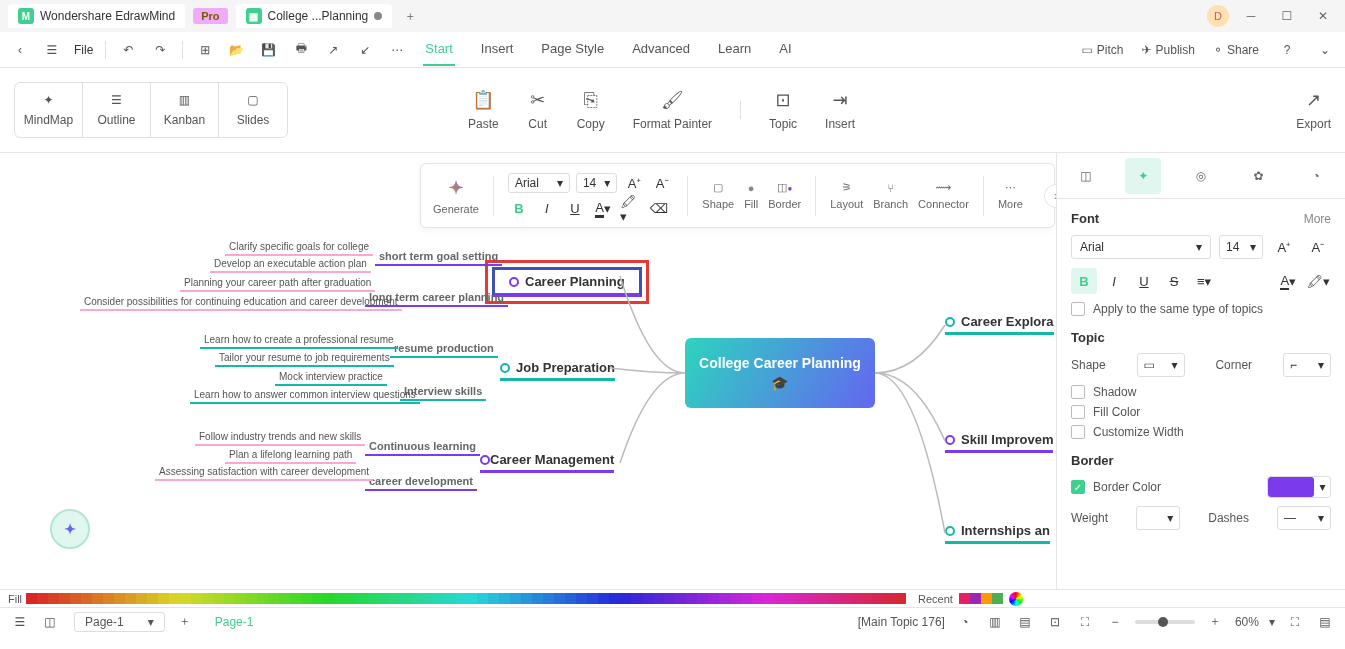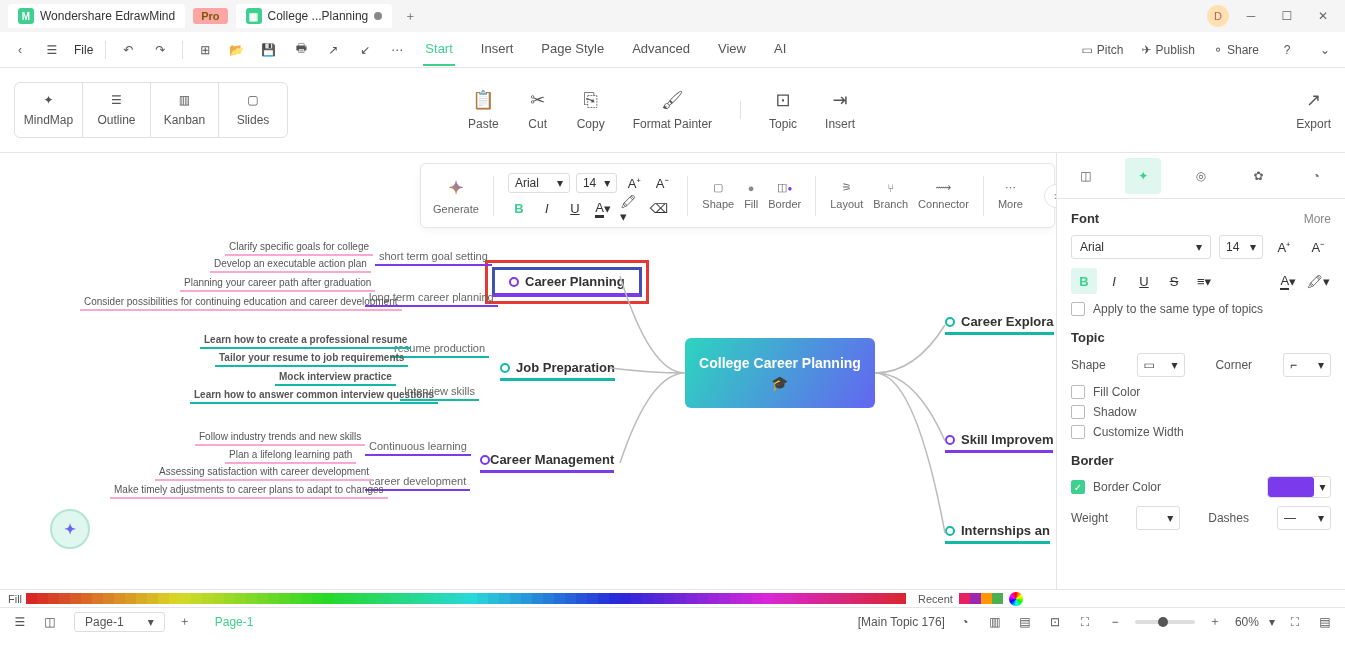--- a/index.html
+++ b/index.html
@@ -1,21 +1,21 @@
 <!DOCTYPE html>
 <html><head>
 <meta charset="utf-8">
 <style>
 * { box-sizing: border-box; margin: 0; padding: 0; font-family: Arial, sans-serif; }
 body { width: 1345px; height: 649px; background: #fff; overflow: hidden; font-size: 12px; color: #333; }
 
 .titlebar { height: 32px; display: flex; align-items: center; background: #f5f5f5; padding: 0 8px; gap: 8px; }
 .app-tab { display: flex; align-items: center; gap: 6px; padding: 4px 10px; background: #fff; border-radius: 4px 4px 0 0; font-size: 12px; }
 .app-icon { width: 16px; height: 16px; background: #3fcf8e; border-radius: 3px; display: inline-flex; align-items: center; justify-content: center; color: #fff; font-weight: bold; font-size: 10px; }
-.pro-badge { background: #fca5a5; color: #7a5c00; padding: 2px 8px; border-radius: 3px; font-size: 11px; font-weight: bold; }
+.pro-badge { background: #f0abfc; color: #7a5c00; padding: 2px 8px; border-radius: 3px; font-size: 11px; font-weight: bold; }
 .tab-dot { width: 8px; height: 8px; background: #888; border-radius: 50%; }
 .tab-add { width: 20px; height: 20px; display: flex; align-items: center; justify-content: center; color: #666; cursor: pointer; }
 .win-controls { margin-left: auto; display: flex; gap: 8px; align-items: center; }
 .user-avatar { width: 22px; height: 22px; border-radius: 50%; background: #ffe0b2; display: flex; align-items: center; justify-content: center; font-size: 11px; color: #a66; }
 .win-btn { width: 28px; height: 28px; display: flex; align-items: center; justify-content: center; color: #666; cursor: pointer; }
 
 .menubar { height: 36px; display: flex; align-items: center; padding: 0 10px; gap: 12px; border-bottom: 1px solid #e5e5e5; }
 .menu-ico { width: 20px; height: 20px; display: flex; align-items: center; justify-content: center; color: #555; cursor: pointer; }
 .menu-sep { width: 1px; height: 18px; background: #e0e0e0; }
 .menu-tabs { display: flex; gap: 24px; margin-left: 4px; }
@@ -48,23 +48,23 @@
 
 .node-central { position: absolute; left: 685px; top: 185px; width: 190px; height: 70px; background: linear-gradient(120deg,#2dd4bf,#6366f1); border-radius: 6px; display: flex; flex-direction: column; align-items: center; justify-content: center; color: #fff; font-size: 14px; font-weight: bold; gap: 4px; }
 .node { position: absolute; font-size: 13px; color: #333; }
 .node-selected { border: 3px solid #e53935; padding: 4px; }
 .node-inner-selected { border: 3px solid #3f51b5; padding: 4px 14px; display: flex; align-items: center; gap: 6px; text-align: center; }
 .dot { width: 10px; height: 10px; border: 2px solid; border-radius: 50%; background: #fff; }
 .dot-purple { border-color: #7c3aed; }
 .dot-teal { border-color: #14b8a6; }
 .node-underline { border-bottom: 3px solid; padding-bottom: 3px; }
 .sub { position: absolute; font-size: 11px; color: #666; }
-.sub-line { border-bottom: 2px solid; padding: 0 4px 2px; }
+.sub-line { border-bottom: 2px solid; padding: 0 4px 2px; font-weight: bold; }
 .leaf { position: absolute; font-size: 10px; color: #555; text-align: right; border-bottom: 2px solid #f9a8d4; padding: 0 4px 2px; }
-.leaf-teal { border-bottom-color: #14b8a6; font-weight: bold; }
+.leaf-teal { border-bottom-color: #14b8a6; }
 
 .sidebar { width: 289px; border-left: 1px solid #e5e5e5; background: #fff; display: flex; flex-direction: column; }
 .sb-tabs { height: 46px; display: flex; align-items: center; justify-content: space-around; border-bottom: 1px solid #e5e5e5; }
 .sb-tab { width: 36px; height: 36px; display: flex; align-items: center; justify-content: center; color: #666; cursor: pointer; border-radius: 4px; }
 .sb-tab.active { background: #e0f7ef; color: #3fcf8e; }
 .sb-content { padding: 12px 14px; overflow: auto; flex: 1; }
 .sb-header { display: flex; justify-content: space-between; align-items: center; margin-bottom: 8px; }
 .sb-header h4 { font-size: 13px; font-weight: bold; }
 .sb-more { font-size: 12px; color: #888; cursor: pointer; }
 .sb-row { display: flex; gap: 8px; align-items: center; margin-bottom: 8px; }
@@ -134,21 +134,21 @@
   <div class="menu-ico">💾</div>
   <div class="menu-ico">🖶</div>
   <div class="menu-ico">↗</div>
   <div class="menu-ico">↙</div>
   <div class="menu-ico">⋯</div>
   <div class="menu-tabs">
     <div class="menu-tab active">Start</div>
     <div class="menu-tab">Insert</div>
     <div class="menu-tab">Page Style</div>
     <div class="menu-tab">Advanced</div>
-    <div class="menu-tab">View</div>
+    <div class="menu-tab">Learn</div>
     <div class="menu-tab">AI</div>
   </div>
   <div class="menu-right">
     <div class="menu-action">
         <span>▭</span>
         <span>Pitch</span>
       </div>
     <div class="menu-action">
         <span>✈</span>
         <span>Publish</span>
@@ -335,21 +335,20 @@
     <div class="leaf" style="left:210px;top:105px">Develop an executable action plan</div>
     <div class="leaf" style="left:180px;top:124px">Planning your career path after graduation</div>
     <div class="leaf" style="left:80px;top:143px">Consider possibilities for continuing education and career development</div>
     <div class="leaf leaf-teal" style="left:200px;top:181px">Learn how to create a professional resume</div>
     <div class="leaf leaf-teal" style="left:215px;top:199px">Tailor your resume to job requirements</div>
     <div class="leaf leaf-teal" style="left:275px;top:218px">Mock interview practice</div>
     <div class="leaf leaf-teal" style="left:190px;top:236px">Learn how to answer common interview questions</div>
     <div class="leaf" style="left:195px;top:278px">Follow industry trends and new skills</div>
     <div class="leaf" style="left:225px;top:296px">Plan a lifelong learning path</div>
     <div class="leaf" style="left:155px;top:313px">Assessing satisfaction with career development</div>
-    <div class="leaf" style="left:110px;top:331px">Make timely adjustments to career plans to adapt to changes</div>
 
     <svg class="connector" style="left:610px;top:115px;width:80px;height:200px">
         <path d="M75 105 Q40 105 10 8 M75 105 Q40 105 0 100 M75 105 Q40 105 10 195" stroke="#bbb" fill="none" stroke-width="1.5"></path>
       </svg>
     <svg class="connector" style="left:875px;top:170px;width:80px;height:220px">
         <path d="M0 50 Q40 50 70 2 M0 50 Q40 50 70 118 M0 50 Q40 50 70 210" stroke="#bbb" fill="none" stroke-width="1.5"></path>
       </svg>
 
     <div class="fab">
         <span>✦</span>
@@ -404,25 +403,25 @@
             <span>▾</span>
           </div>
         <span class="sb-label">Corner</span>
         <div class="sb-mini" style="width:48px">
             <span>⌐</span>
             <span>▾</span>
           </div>
       </div>
       <div class="sb-check">
           <span class="sb-check-box"></span>
-          <span>Fill Color</span>
+          <span>Shadow</span>
         </div>
       <div class="sb-check">
           <span class="sb-check-box"></span>
-          <span>Shadow</span>
+          <span>Fill Color</span>
         </div>
       <div class="sb-check">
           <span class="sb-check-box"></span>
           <span>Customize Width</span>
         </div>
 
       <div class="sb-section-title">Border</div>
       <div class="sb-row" style="justify-content:space-between">
         <div class="sb-check" style="margin:0">
           <span class="sb-check-box checked">✓</span>

